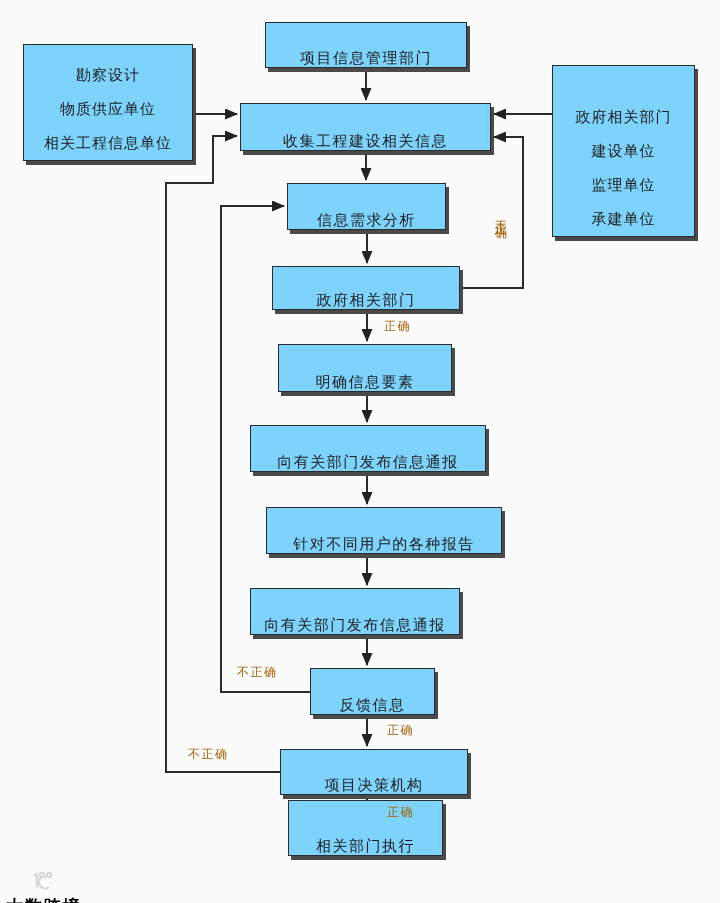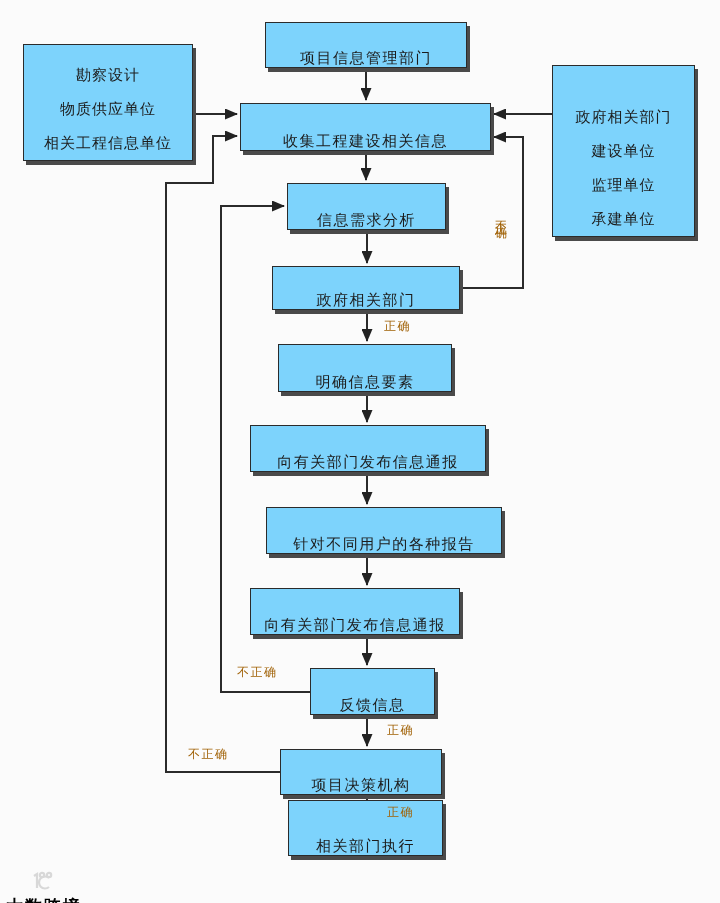--- a/index.html
+++ b/index.html
@@ -134,21 +134,21 @@
   </div>
 
   <div class="node" style="left:250px; top:588px; width:210px; height:47px;">
     <span>向有关部门发布信息通报</span>
   </div>
 
   <div class="node" style="left:310px; top:668px; width:125px; height:47px;">
     <span>反馈信息</span>
   </div>
 
-  <div class="node" style="left:280px; top:749px; width:162px; height:46px;">
+  <div class="node" style="left:280px; top:749px; width:188px; height:46px;">
     <span>项目决策机构</span>
   </div>
 
   <div class="node" style="left:288px; top:800px; width:155px; height:56px;">
     <span>相关部门执行</span>
   </div>
 
   <div class="edge-label" style="left:384px; top:318px;">正确</div>
 
   <div class="edge-label vertical" style="left:492px; top:211px;">不正确</div>

